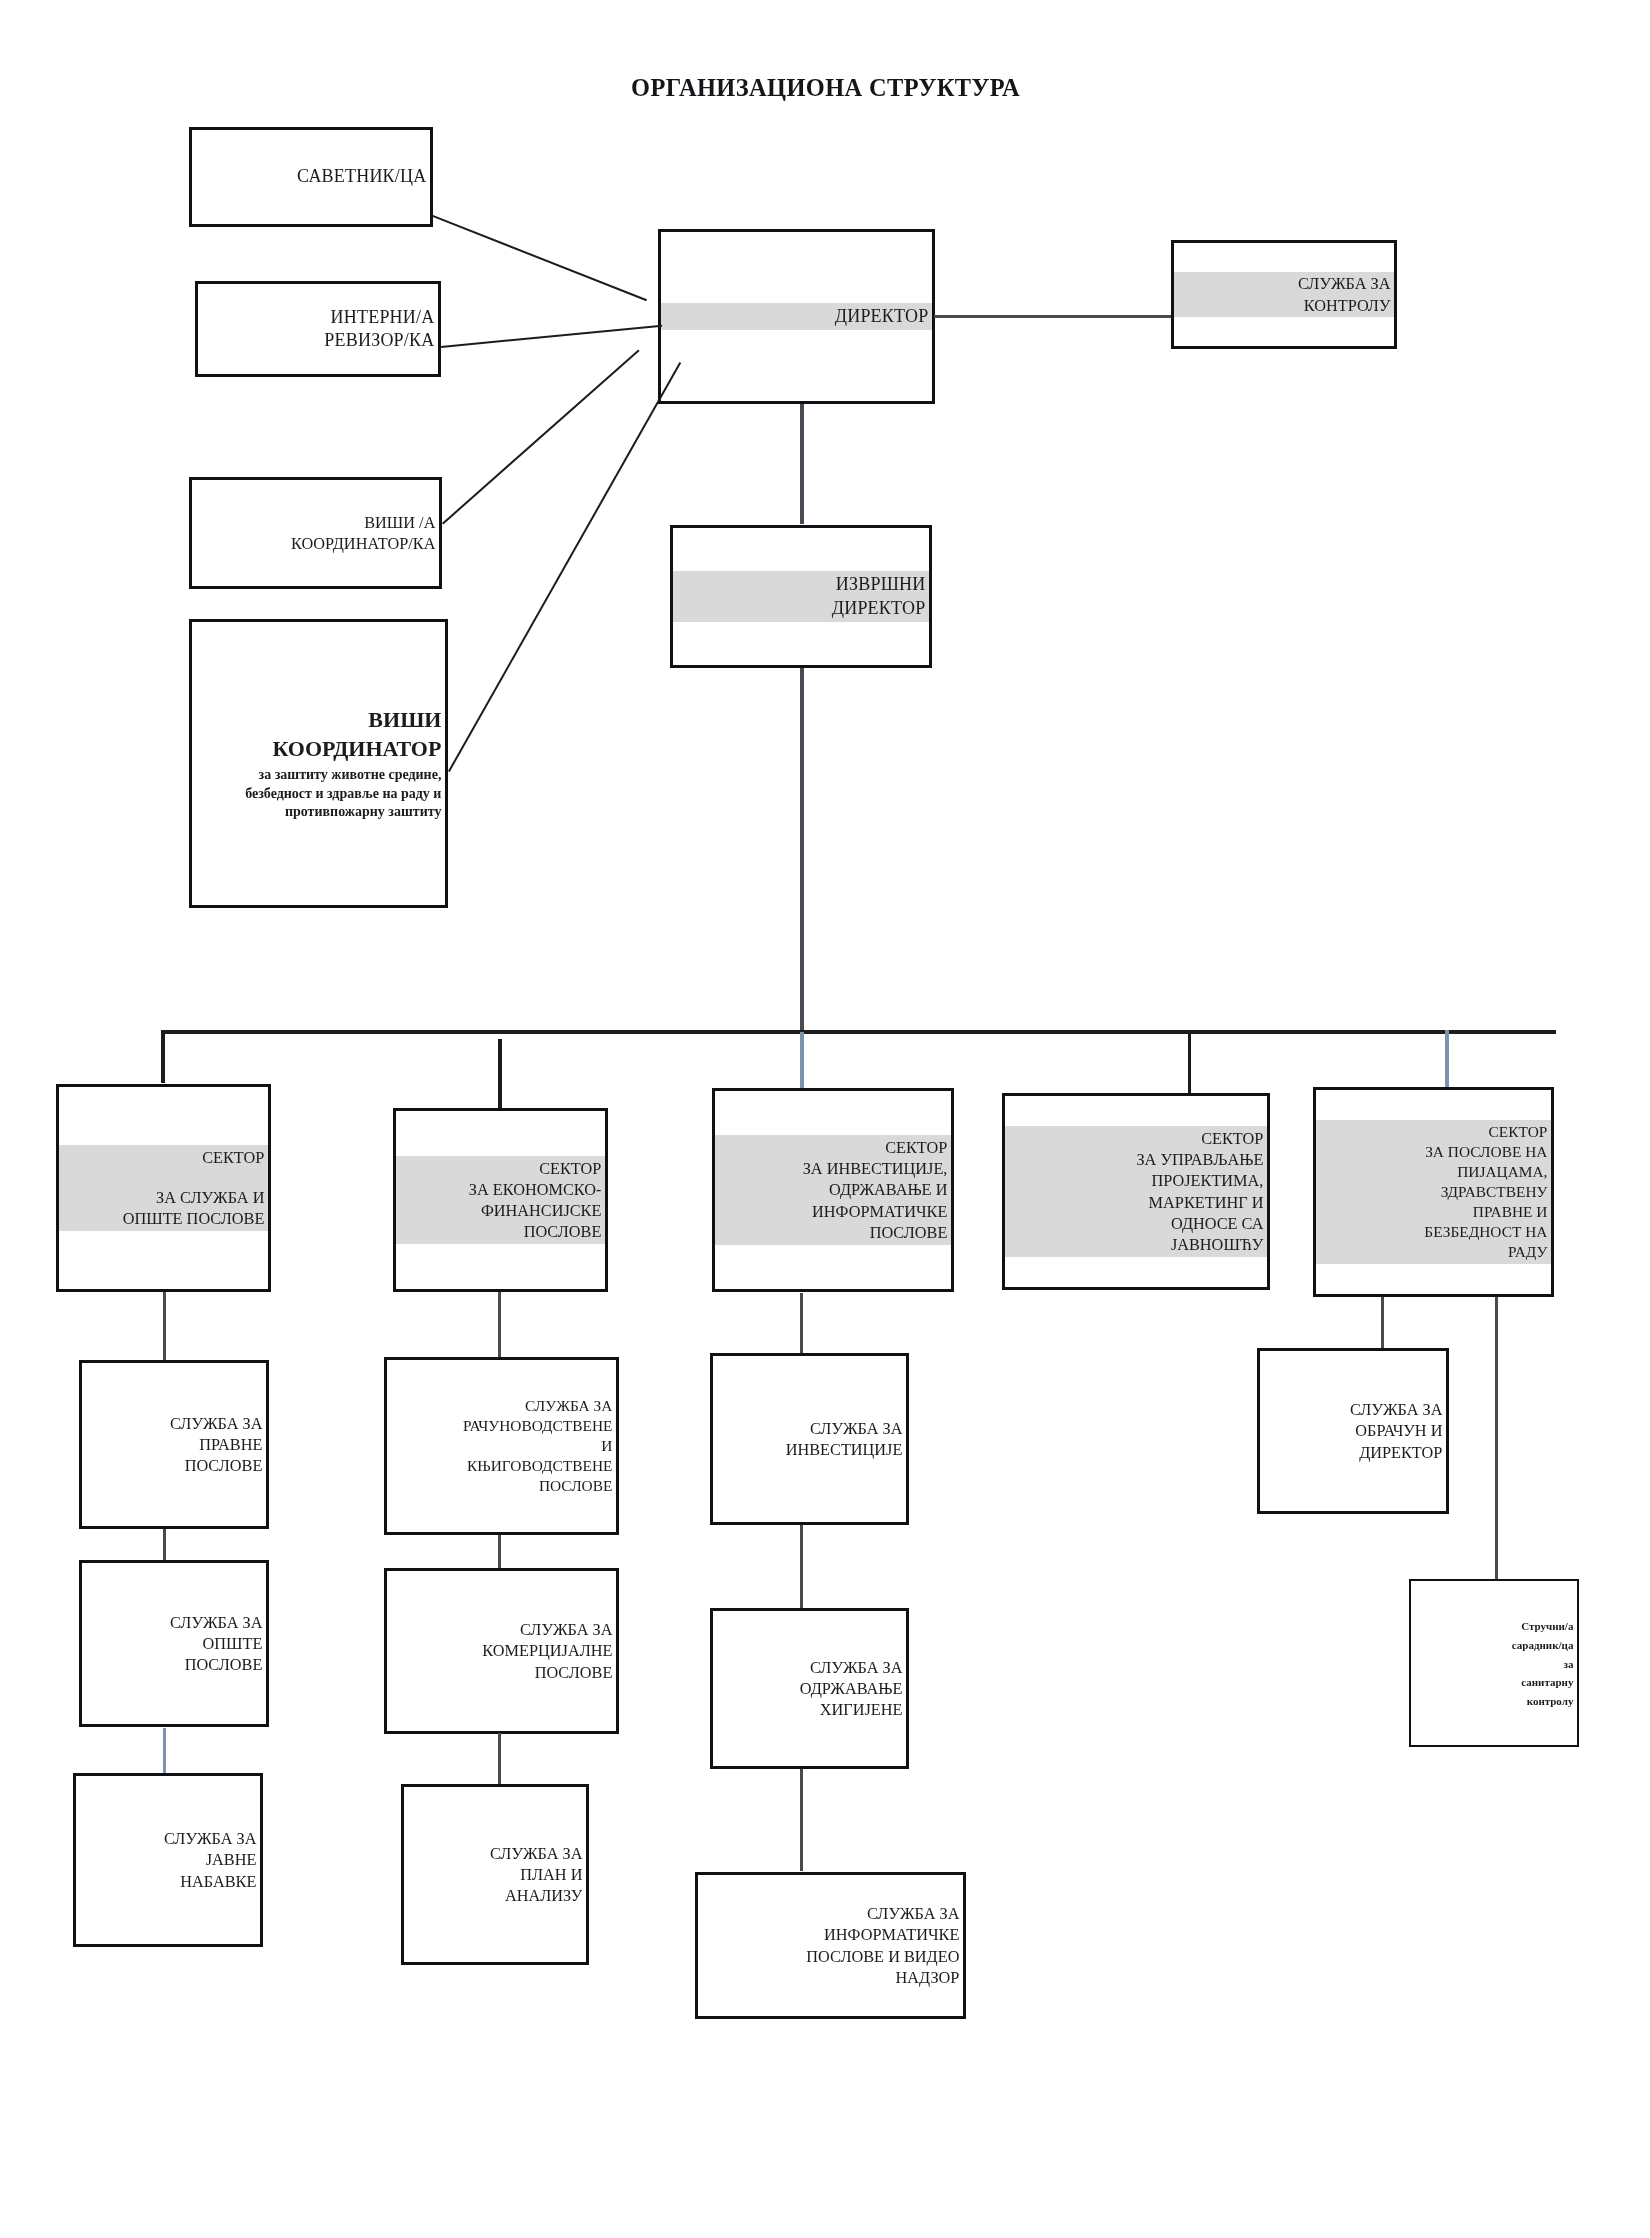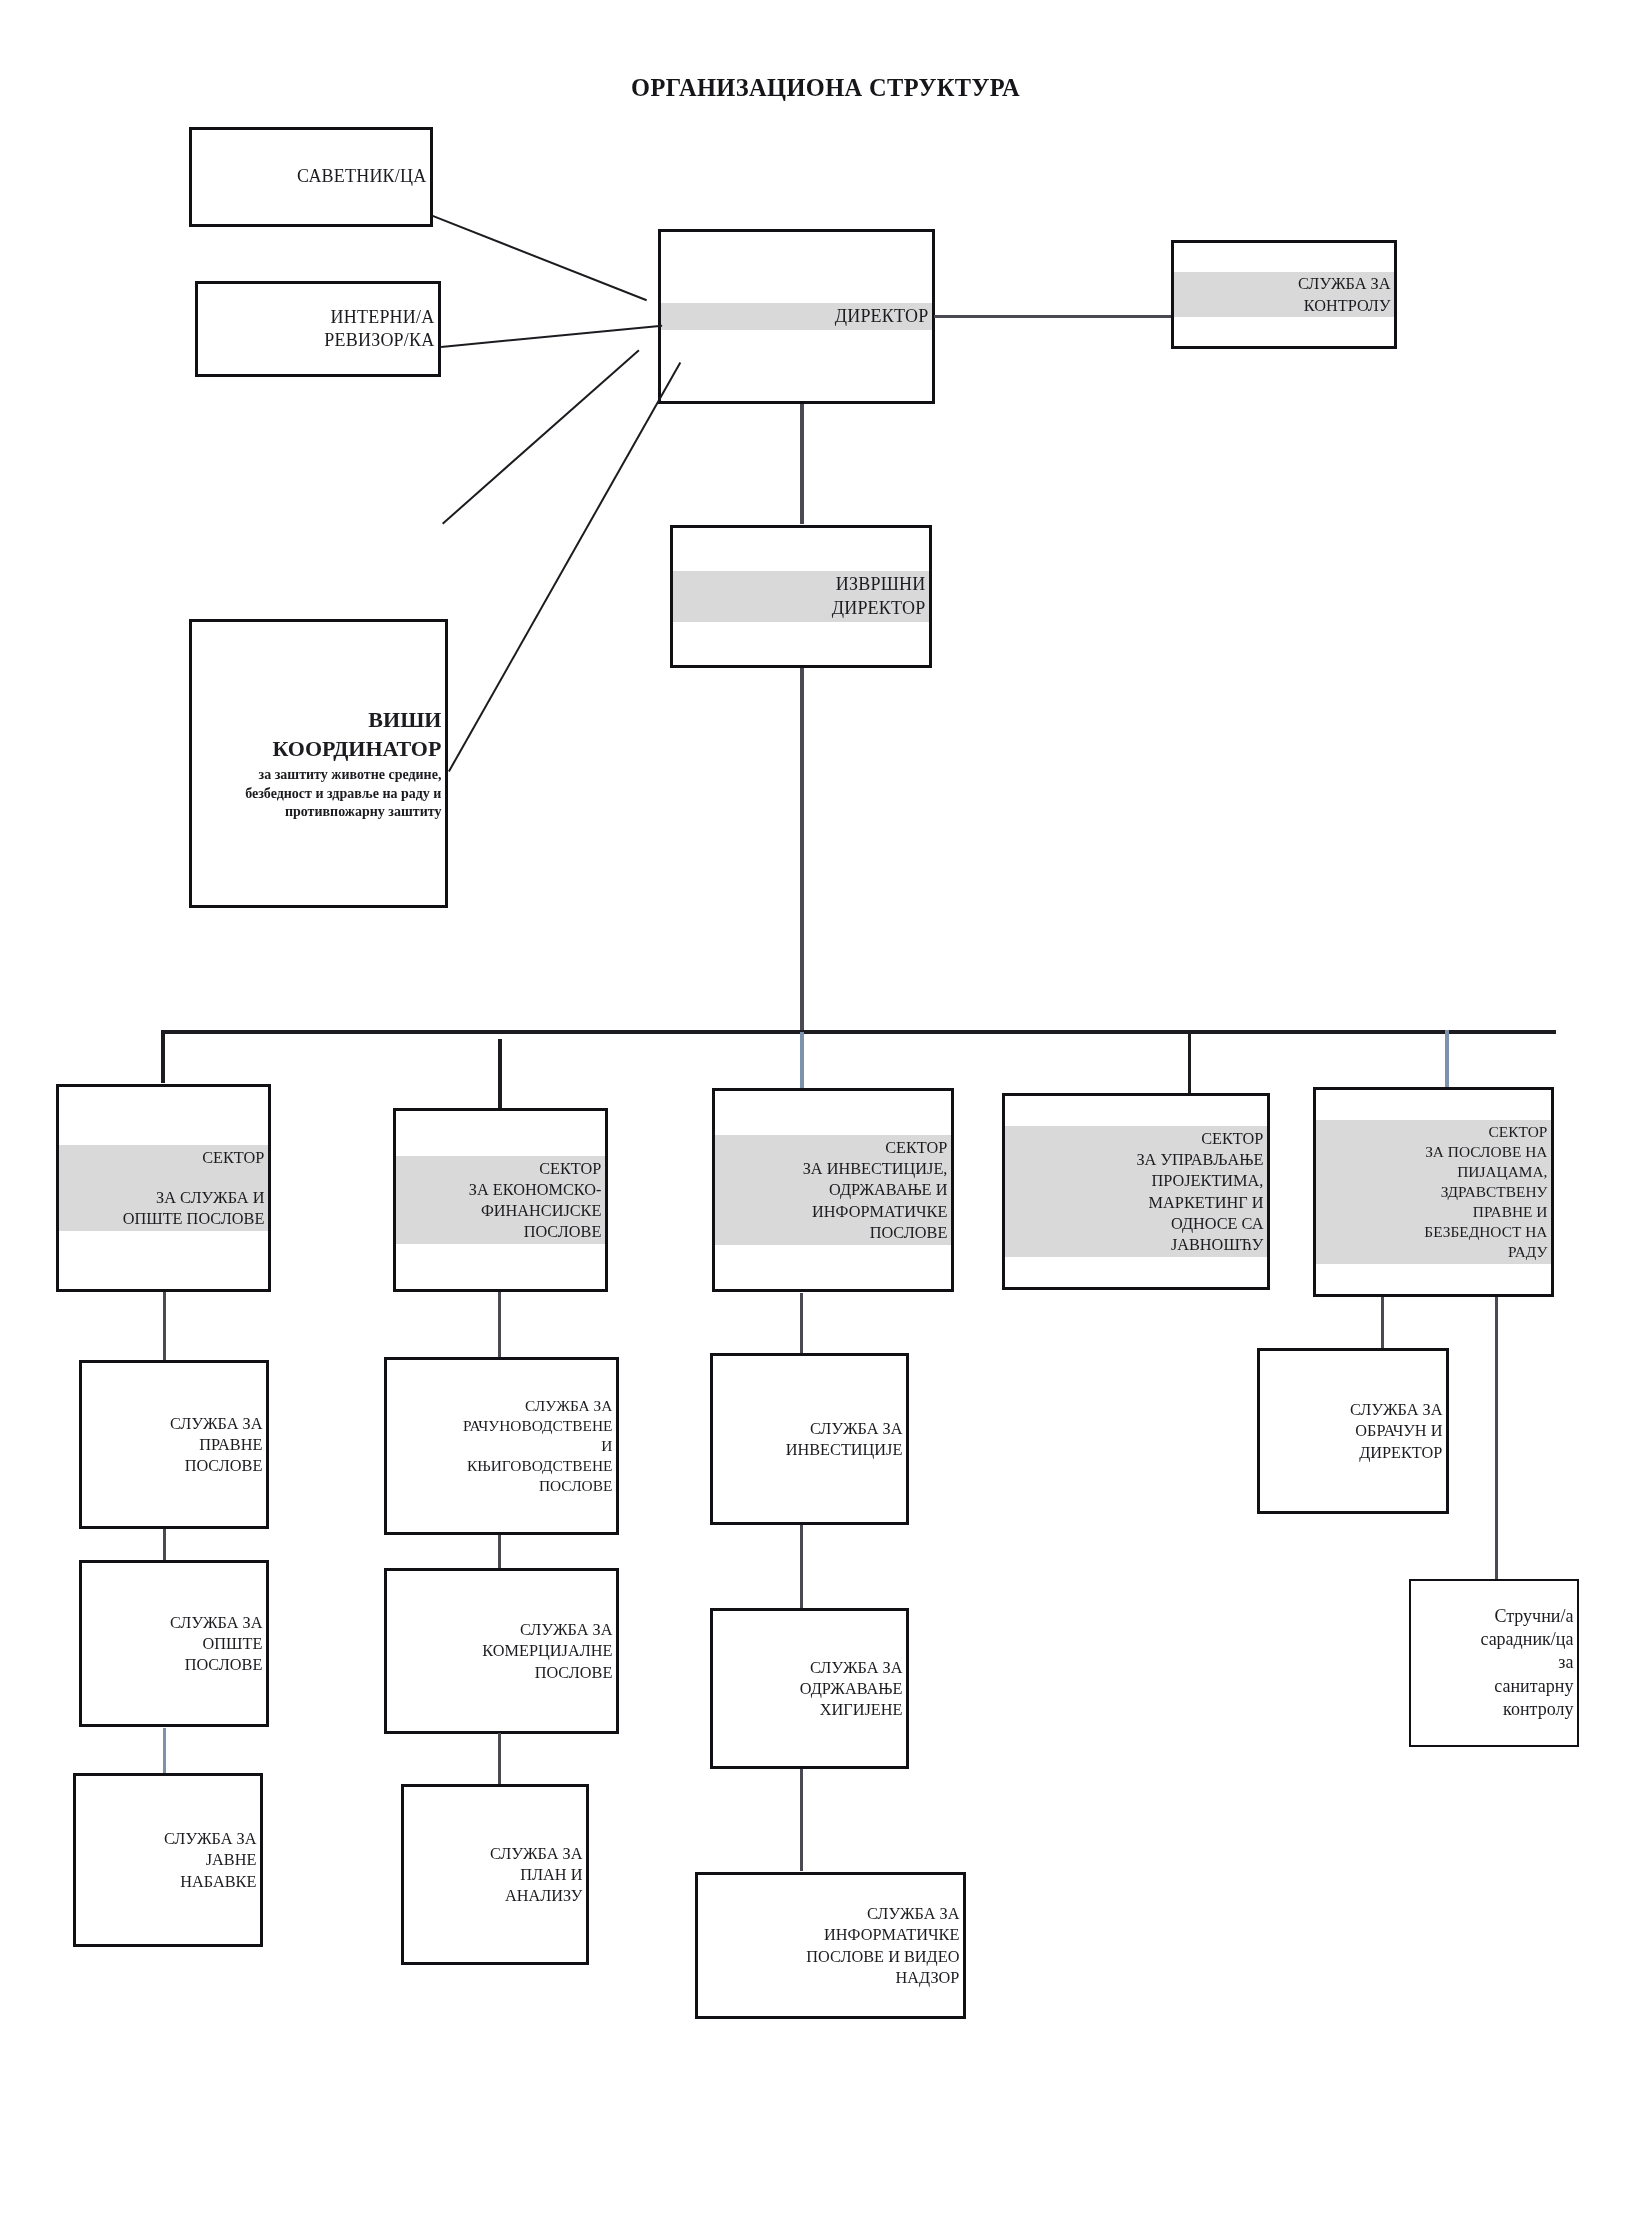--- a/index.html
+++ b/index.html
@@ -59,22 +59,22 @@
   }
 
   .cap {
     font-size: 18px;
     font-weight: normal;
     letter-spacing: 0.2px;
   }
   .cap-sm   { font-size: 16.3px; }
   .cap-xs   { font-size: 15.4px; }
   .lower {
-    font-size: 18px;
-    font-weight: normal;
+    font-size: 11px;
+    font-weight: bold;
   }
   .mixed-top {
     font-size: 22px;
     font-weight: bold;
     display: block;
   }
   .mixed-body {
     font-size: 14px;
     font-weight: bold;
     display: block;
@@ -109,20 +109,26 @@
     <span class="inner cap">САВЕТНИК/ЦА</span>
   </div>
 
   <div class="node" style="left:195px; top:281px; width:246px; height:96px;">
     <span class="inner">
       <span class="cap">ИНТЕРНИ/А</span><br>
       <span class="cap">РЕВИЗОР/КА</span>
     </span>
   </div>
 
+  <div class="node" style="left:189px; top:477px; width:253px; height:112px;">
+    <span class="inner">
+      <span class="cap-sm">ВИШИ /А</span><br>
+      <span class="cap-sm">КООРДИНАТОР/КА</span>
+    </span>
+  </div>
 
   <div class="node" style="left:189px; top:619px; width:259px; height:289px;">
     <span class="inner">
       <span class="mixed-top">ВИШИ</span>
       <span class="mixed-top">КООРДИНАТОР</span>
       <span class="mixed-body">за заштиту животне средине, безбедност и здравље на раду и противпожарну заштиту</span>
     </span>
   </div>
 
   <div class="node shaded" style="left:658px; top:229px; width:277px; height:175px;">

